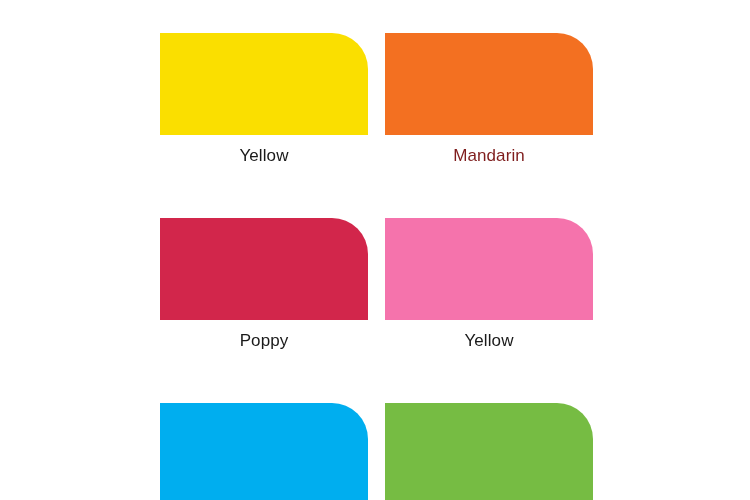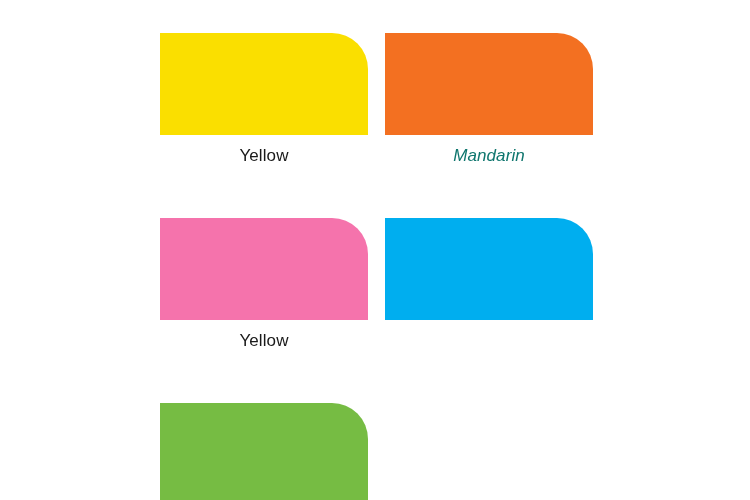--- a/index.html
+++ b/index.html
@@ -69,23 +69,27 @@
 
   <div class="swatch-grid">
 
     <div class="swatch-cell">
       <div class="swatch-chip" style="background: rgb(250, 223, 0);"></div>
       <span class="swatch-label" style="color: rgb(26, 26, 26);">Yellow</span>
     </div>
 
     <div class="swatch-cell">
       <div class="swatch-chip" style="background: rgb(243, 112, 33);"></div>
-      <span class="swatch-label" style="color: #0f766e; font-style: italic;">Mandarin</span>
+      <span class="swatch-label" style="color: #7f1d1d;">Mandarin</span>
     </div>
 
+    <div class="swatch-cell">
+      <div class="swatch-chip" style="background: rgb(210, 38, 75);"></div>
+      <span class="swatch-label" style="color: rgb(26, 26, 26);">Poppy</span>
+    </div>
 
     <div class="swatch-cell">
       <div class="swatch-chip" style="background: rgb(245, 115, 172);"></div>
       <span class="swatch-label" style="color: rgb(26, 26, 26);">Yellow</span>
     </div>
 
     <div class="swatch-cell">
       <div class="swatch-chip" style="background: rgb(0, 174, 239);"></div>
 
     </div>

